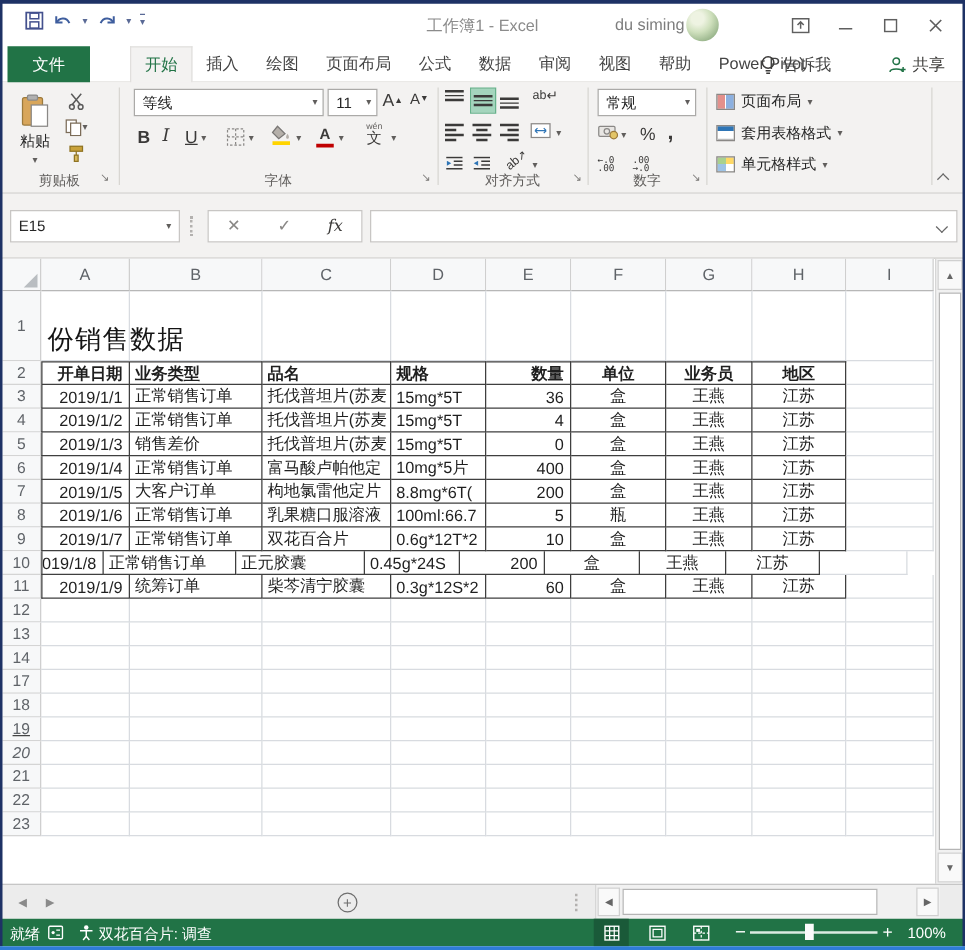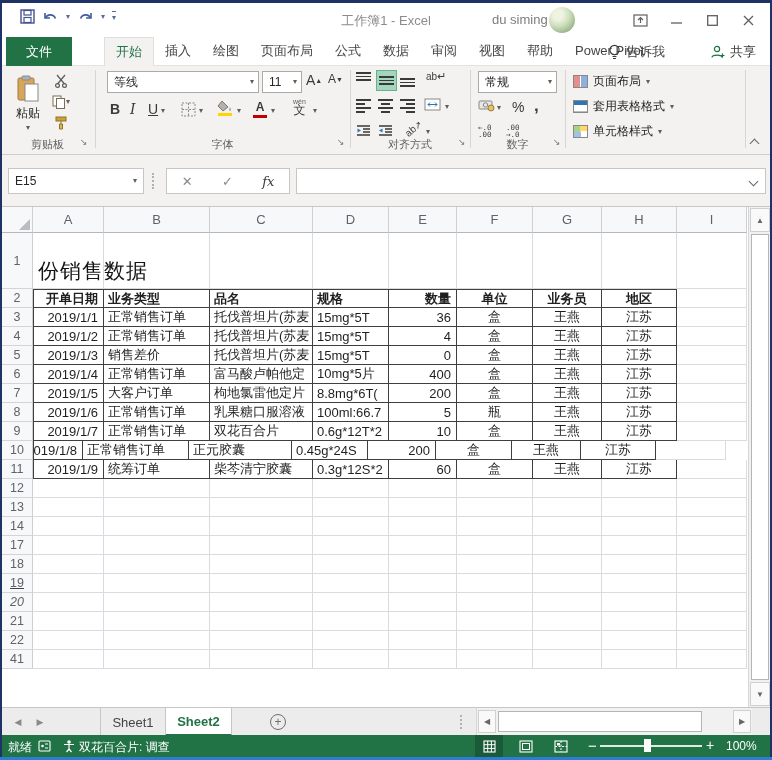--- a/index.html
+++ b/index.html
@@ -721,21 +721,21 @@
           <div class="cell a-l" style="width: 106px;"></div>
           <div class="cell a-l" style="width: 103px;"></div>
           <div class="cell a-l" style="width: 76px;"></div>
           <div class="cell a-r" style="width: 68px;"></div>
           <div class="cell a-c" style="width: 76px;"></div>
           <div class="cell a-c" style="width: 69px;"></div>
           <div class="cell a-c" style="width: 75px;"></div>
           <div class="cell a-l" style="width: 70px;"></div>
         </div>
         <div class="grow" style="height: 19px;">
-          <div class="rowhead">41</div>
+          <div class="rowhead">23</div>
           <div class="cell a-r" style="width: 71px;"></div>
           <div class="cell a-l" style="width: 106px;"></div>
           <div class="cell a-l" style="width: 103px;"></div>
           <div class="cell a-l" style="width: 76px;"></div>
           <div class="cell a-r" style="width: 68px;"></div>
           <div class="cell a-c" style="width: 76px;"></div>
           <div class="cell a-c" style="width: 69px;"></div>
           <div class="cell a-c" style="width: 75px;"></div>
           <div class="cell a-l" style="width: 70px;"></div>
         </div>
@@ -744,24 +744,20 @@
 
   <div class="vscroll">
     <div class="vbtn" style="top:1px">▲</div>
     <div class="vthumb"></div>
     <div class="vbtn" style="bottom:1px">▼</div>
   </div>
 
   <div class="tabbar">
     <div class="navarrow" style="left:8px">◀</div>
     <div class="navarrow" style="left:30px">▶</div>
-    <div class="stabs">
-        <div class="stab">Sheet1</div>
-        <div class="stab active">Sheet2</div>
-      </div>
     <div class="addsheet">+</div>
     <div class="hdots"></div>
     <div class="hscroll">
       <div class="hbtn" style="left:1px">◀</div>
       <div class="hthumb"></div>
       <div class="hbtn" style="right:1px">▶</div>
     </div>
   </div>
 
   <div class="statusbar">

